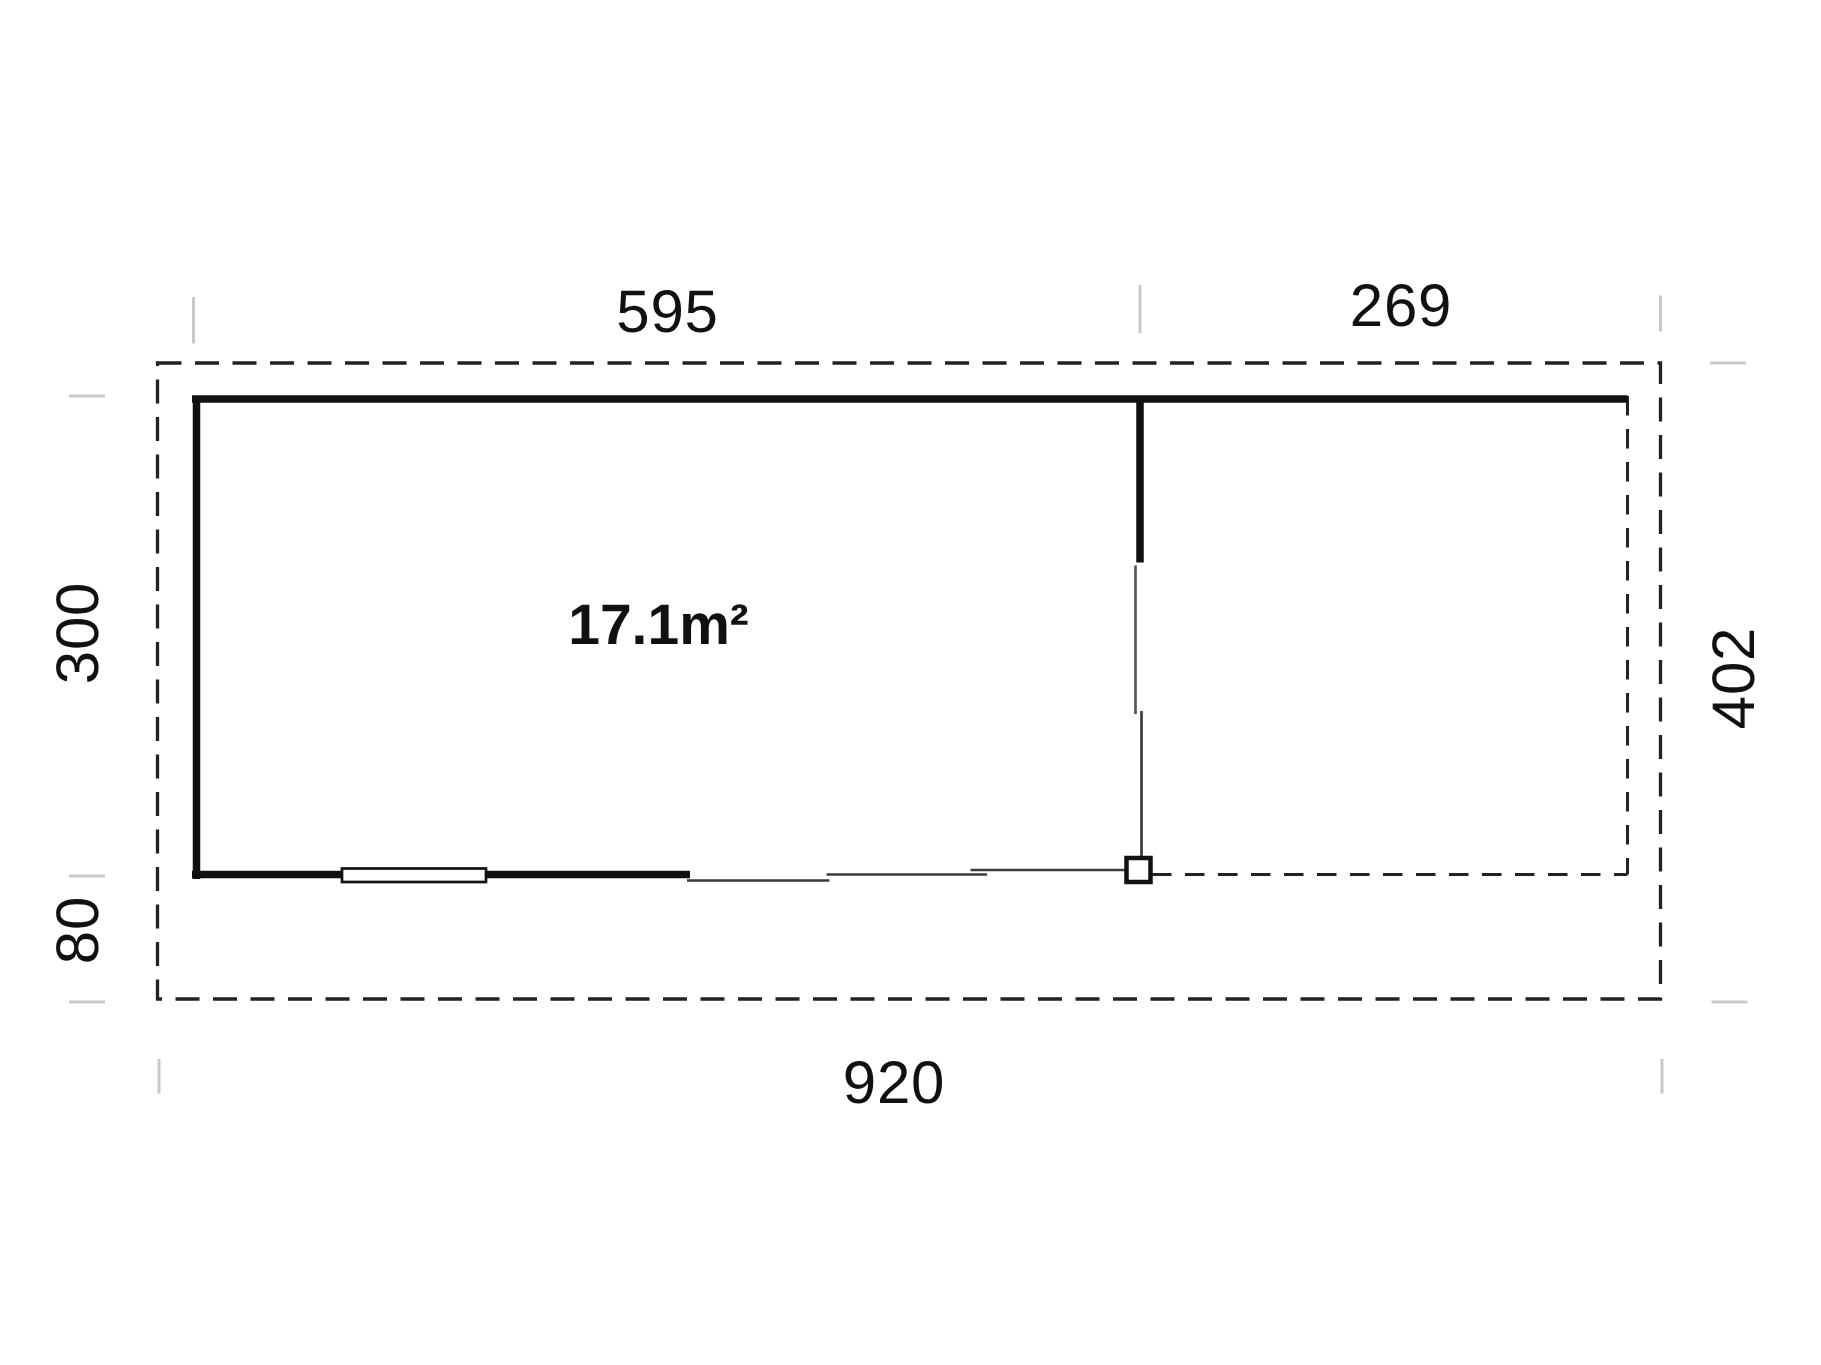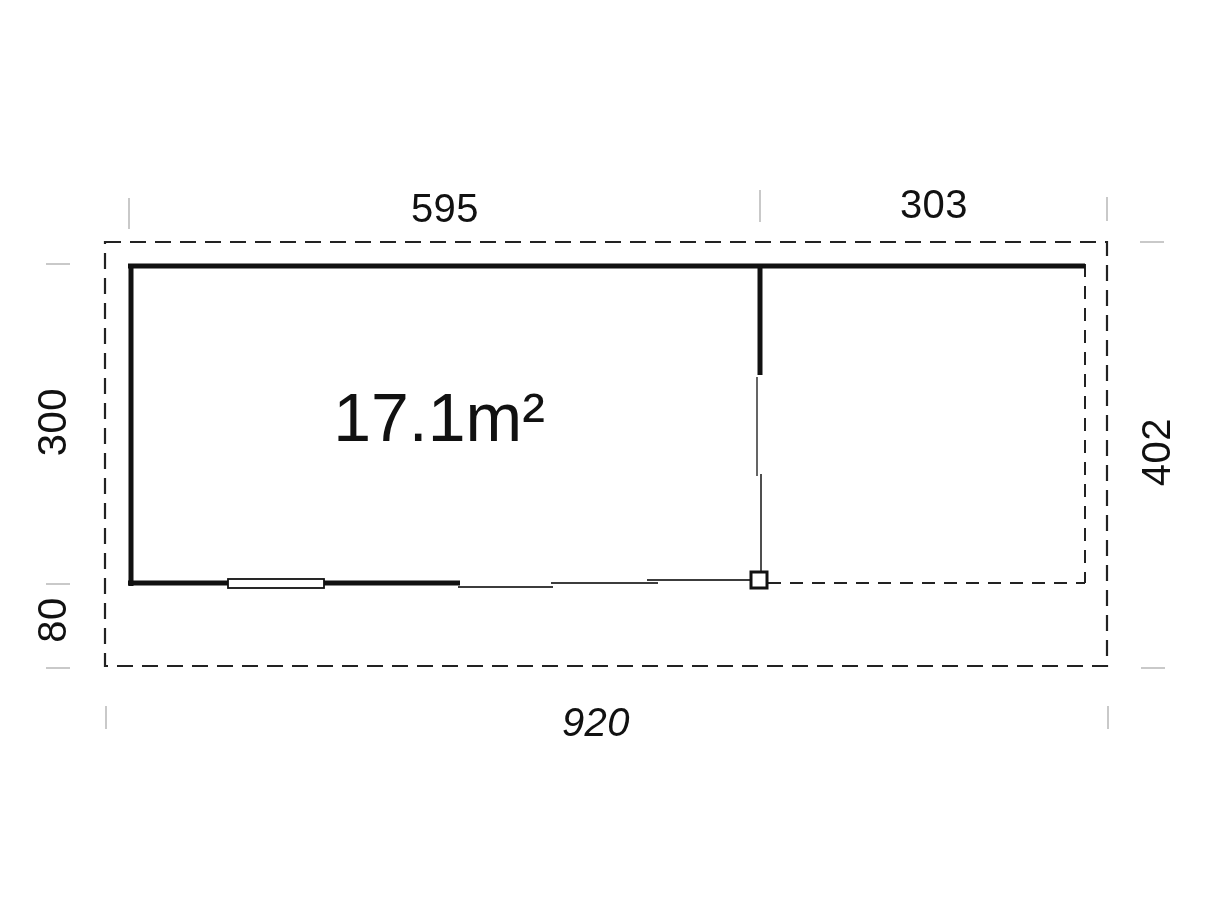--- a/index.html
+++ b/index.html
@@ -26,22 +26,22 @@
     font-size: 40px;
     color: #111111;
     white-space: nowrap;
     line-height: 1;
     letter-spacing: 0.5px;
   }
   .label.rot {
     transform: translate(-50%, -50%) rotate(-90deg);
   }
   .label.area {
-    font-size: 68px;
-    font-weight: 400;
+    font-size: 38px;
+    font-weight: 700;
     letter-spacing: 0;
   }
 </style>
 </head>
 <body>
 
 <div class="canvas">
 
   <svg class="plan-svg" width="1214" height="910" viewBox="0 0 1214 910">
 
@@ -77,26 +77,26 @@
 
     <line x1="1140" y1="242" x2="1164" y2="242" stroke="#c9c9c9" stroke-width="2"></line>
     <line x1="1141" y1="668" x2="1165" y2="668" stroke="#c9c9c9" stroke-width="2"></line>
 
     <line x1="106" y1="706" x2="106" y2="729" stroke="#c9c9c9" stroke-width="2"></line>
     <line x1="1108" y1="706" x2="1108" y2="729" stroke="#c9c9c9" stroke-width="2"></line>
   </svg>
 
   <div class="label" style="left:445px; top:208px;">595</div>
 
-  <div class="label" style="left:934px; top:204px;">303</div>
+  <div class="label" style="left:934px; top:204px;">269</div>
 
   <div class="label rot" style="left:52px; top:422px;">300</div>
 
   <div class="label rot" style="left:52px; top:620px;">80</div>
 
   <div class="label rot" style="left:1156px; top:452px;">402</div>
 
-  <div class="label" style="left:596px; top:722px;font-style:italic;">920</div>
+  <div class="label" style="left:596px; top:722px;">920</div>
 
   <div class="label area" style="left:439px; top:417px;">17.1m²</div>
 
 
 </div>
 
 </body></html>

